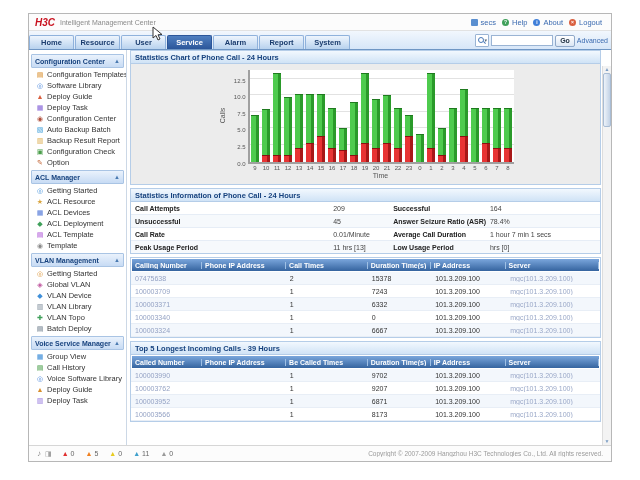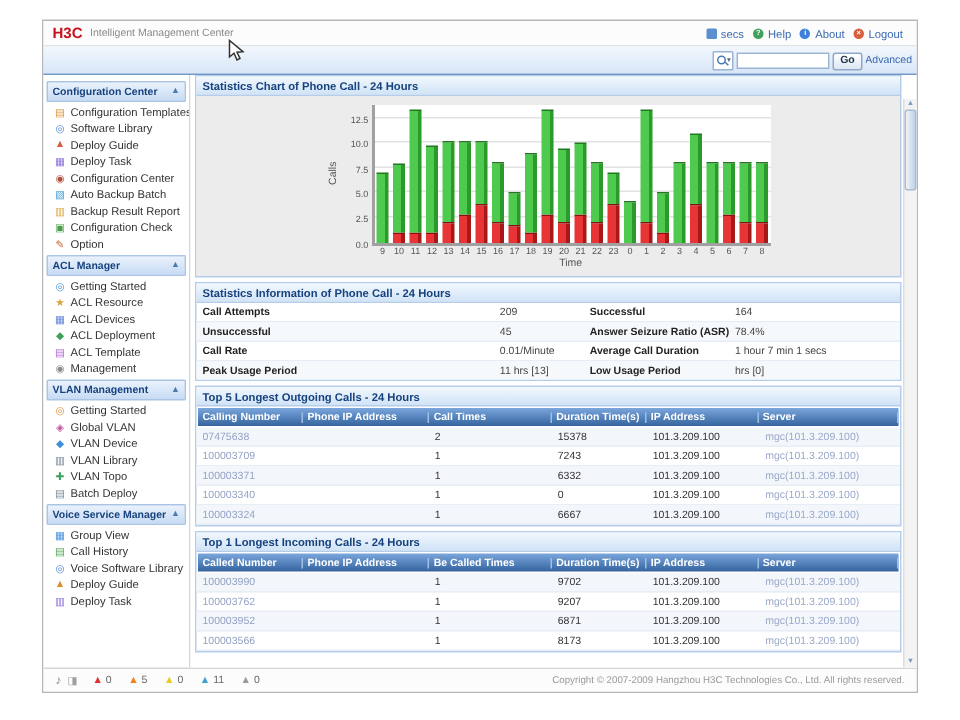--- a/index.html
+++ b/index.html
@@ -2,21 +2,21 @@
 <html><head>
 <meta charset="utf-8">
 <style>
   html,body{margin:0;padding:0;}
   body{width:640px;height:480px;background:#fff;font-family:"Liberation Sans",sans-serif;overflow:hidden;}
   .screen{position:relative;width:640px;height:480px;background:#fff;}
   .app{position:absolute;left:28px;top:13px;width:584px;height:449px;border:1px solid #b7b7b7;background:#fff;display:flex;flex-direction:column;box-sizing:border-box;}
 
   
   .brandbar{height:16px;flex:0 0 auto;background:#fcfcfc;border-bottom:1px solid #e2e2e2;display:flex;align-items:center;padding:0 6px;}
-  .logo{color:#c8101e;font-weight:bold;font-size:10px;}
+  .logo{color:#c8101e;font-weight:bold;font-style:italic;font-size:10px;}
   .brand-title{color:#8a8a8a;font-size:7px;margin-left:5px;}
   .brand-right{margin-left:auto;display:flex;align-items:center;gap:3px;font-size:7.5px;color:#3a6ab0;}
   .mini-ico{display:inline-block;width:7px;height:7px;border-radius:4px;color:#fff;font-size:5px;line-height:7px;text-align:center;font-weight:bold;}
   .user-ico{background:#5a8fd0;border-radius:1px;}
   .help-ico{background:#3fa05a;}
   .about-ico{background:#3f7fd9;}
   .logout-ico{background:#d95f3f;}
   .brand-link{margin-right:3px;}
 
   
@@ -121,20 +121,29 @@
         <span class="mini-ico help-ico">?</span>
         <span class="brand-link">Help</span>
         <span class="mini-ico about-ico">i</span>
         <span class="brand-link">About</span>
         <span class="mini-ico logout-ico">×</span>
         <span class="brand-link">Logout</span>
       </div>
     </div>
 
     <div class="navbar">
+      <div class="tabs">
+          <div class="tab">Home</div>
+          <div class="tab">Resource</div>
+          <div class="tab">User</div>
+          <div class="tab active">Service</div>
+          <div class="tab">Alarm</div>
+          <div class="tab">Report</div>
+          <div class="tab">System</div>
+        </div>
       <div class="searchbox">
         <span class="lens">
             <i></i>
             <b></b>
             <u>▾</u>
           </span>
         <input class="search-input" value="" style="">
         <button class="go-btn">Go</button>
         <span class="advanced">Advanced</span>
       </div>
@@ -201,21 +210,21 @@
           <div class="side-item">
             <span class="side-icon" style="color: rgb(63, 160, 90);">◆</span>
             <span>ACL Deployment</span>
           </div>
           <div class="side-item">
             <span class="side-icon" style="color: rgb(176, 90, 217);">▤</span>
             <span>ACL Template</span>
           </div>
           <div class="side-item">
             <span class="side-icon" style="color: rgb(138, 138, 138);">◉</span>
-            <span>Management</span>
+            <span>Template</span>
           </div>
           <div class="sec-head">
             <span>VLAN Management</span>
             <span class="sec-arrow">▲</span>
           </div>
           <div class="side-item">
             <span class="side-icon" style="color: rgb(217, 143, 46);">◎</span>
             <span>Getting Started</span>
           </div>
           <div class="side-item">
@@ -439,21 +448,20 @@
                 <div class="stat-row">
                   <span class="s-lbl">Peak Usage Period</span>
                   <span class="s-val">11 hrs [13]</span>
                   <span class="s-lbl">Low Usage Period</span>
                   <span class="s-val">hrs [0]</span>
                 </div>
               </div>
           </div>
 
           <div class="panel">
-            <div class="panel-head">Top 5 Longest Outgoing Calls - 24 Hours</div>
             <div>
                 <div class="tbl-head">
                   <span>Calling Number</span>
                   <span>Phone IP Address</span>
                   <span>Call Times</span>
                   <span>Duration Time(s)</span>
                   <span>IP Address</span>
                   <span>Server</span>
                 </div>
                 <div class="tbl-row">
@@ -493,21 +501,21 @@
                   <span class="c1"></span>
                   <span class="c2">1</span>
                   <span class="c3">6667</span>
                   <span class="c4">101.3.209.100</span>
                   <span class="c5">mgc(101.3.209.100)</span>
                 </div>
               </div>
           </div>
 
           <div class="panel">
-            <div class="panel-head">Top 1 Longest Incoming Calls - 24 Hours</div>
+            <div class="panel-head">Top 5 Longest Incoming Calls - 39 Hours</div>
             <div>
                 <div class="tbl-head">
                   <span>Called Number</span>
                   <span>Phone IP Address</span>
                   <span>Be Called Times</span>
                   <span>Duration Time(s)</span>
                   <span>IP Address</span>
                   <span>Server</span>
                 </div>
                 <div class="tbl-row">

